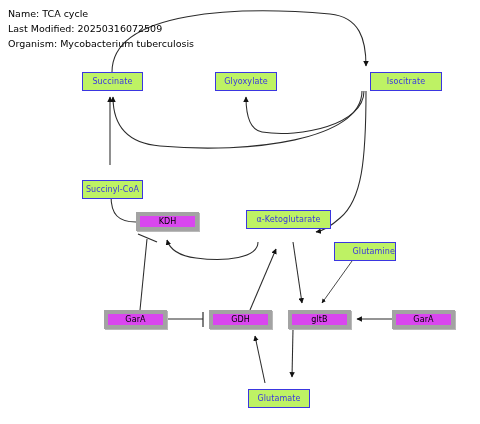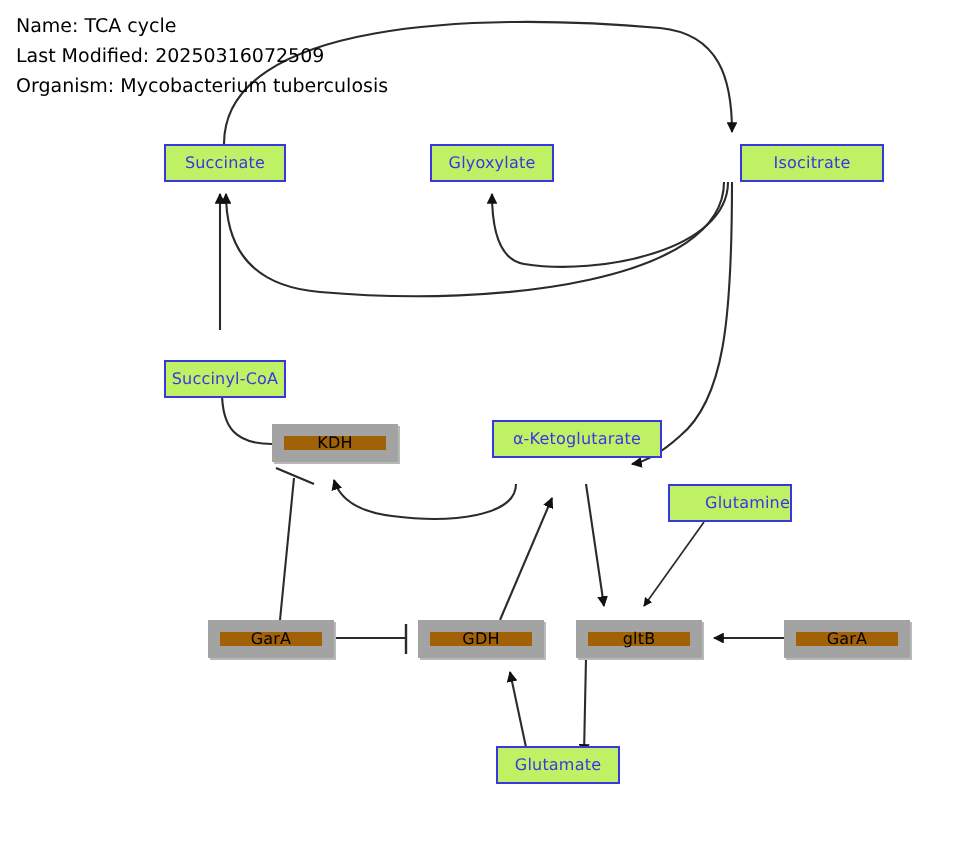--- a/index.html
+++ b/index.html
@@ -61,22 +61,22 @@
 
   
   .metabolite {
     border: 1px solid #3a36e0;
     background: #bef264;
   }
   .metabolite .node-label { color: #3a36e0; }
 
   
   .enzyme {
-    border: 6px solid #a3a3a3;
-    background: #a16207;
+    border: 4px solid #a3a3a3;
+    background: #d946ef;
     box-shadow: 1px 1px 0 0 #b9b9b9;
   }
   .enzyme .node-label { color: #000000; }
 </style>
 </head>
 <body>
 
 <div id="canvas">
 
   <div class="header">
@@ -164,17 +164,17 @@
   </div>
 
   <div class="node enzyme" style="left:288px; top:310px; width:63px; height:19px;">
     <span class="node-label">gltB</span>
   </div>
 
   <div class="node enzyme" style="left:392px; top:310px; width:63px; height:19px;">
     <span class="node-label">GarA</span>
   </div>
 
-  <div class="node metabolite" style="left:248px; top:373px; width:62px; height:19px;">
+  <div class="node metabolite" style="left:248px; top:389px; width:62px; height:19px;">
     <span class="node-label">Glutamate</span>
   </div>
 
 </div>
 
 </body></html>

